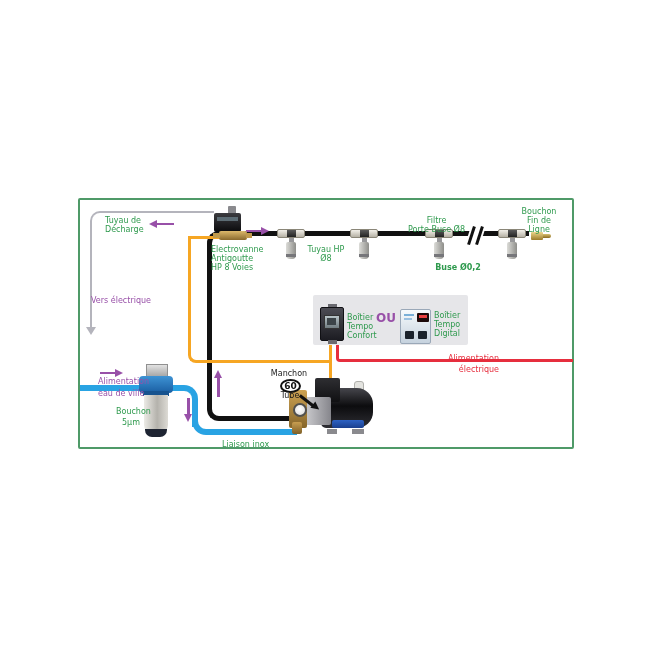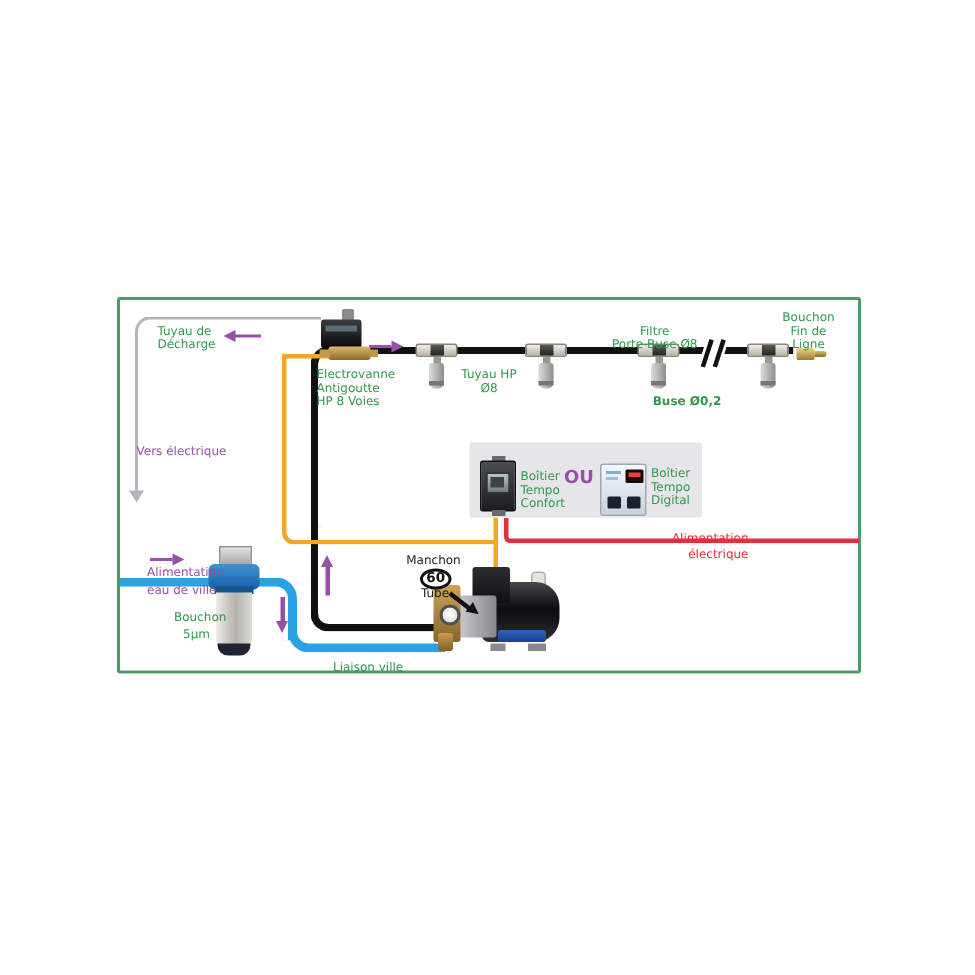--- a/index.html
+++ b/index.html
@@ -254,16 +254,16 @@
     <div class="lbl purple bold" style="left:296px;top:112px;font-size:12px;line-height:12px;">OU</div>
     <div class="lbl green" style="left:354px;top:111px;">Boîtier
 Tempo
 Digital</div>
     <div class="lbl redt rt" style="left:299px;top:153px;width:120px;line-height:11px;">Alimentation
 électrique</div>
     <div class="lbl purple" style="left:18px;top:176px;line-height:12px;">Alimentation
 eau de ville</div>
     <div class="lbl green ctr" style="left:36px;top:206px;width:30px;line-height:11px;">Bouchon
 5µm</div>
-    <div class="lbl green" style="left:142px;top:240px;">Liaison ville</div>
+    <div class="lbl green" style="left:142px;top:240px;">Liaison inox</div>
 
   </div>
 </div>
 
 </body></html>

